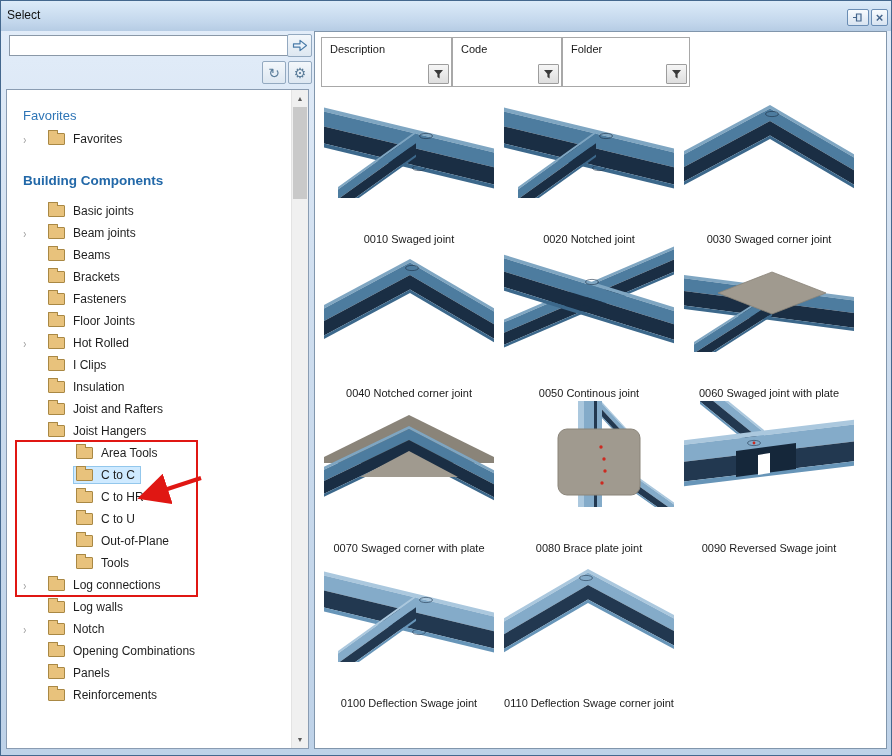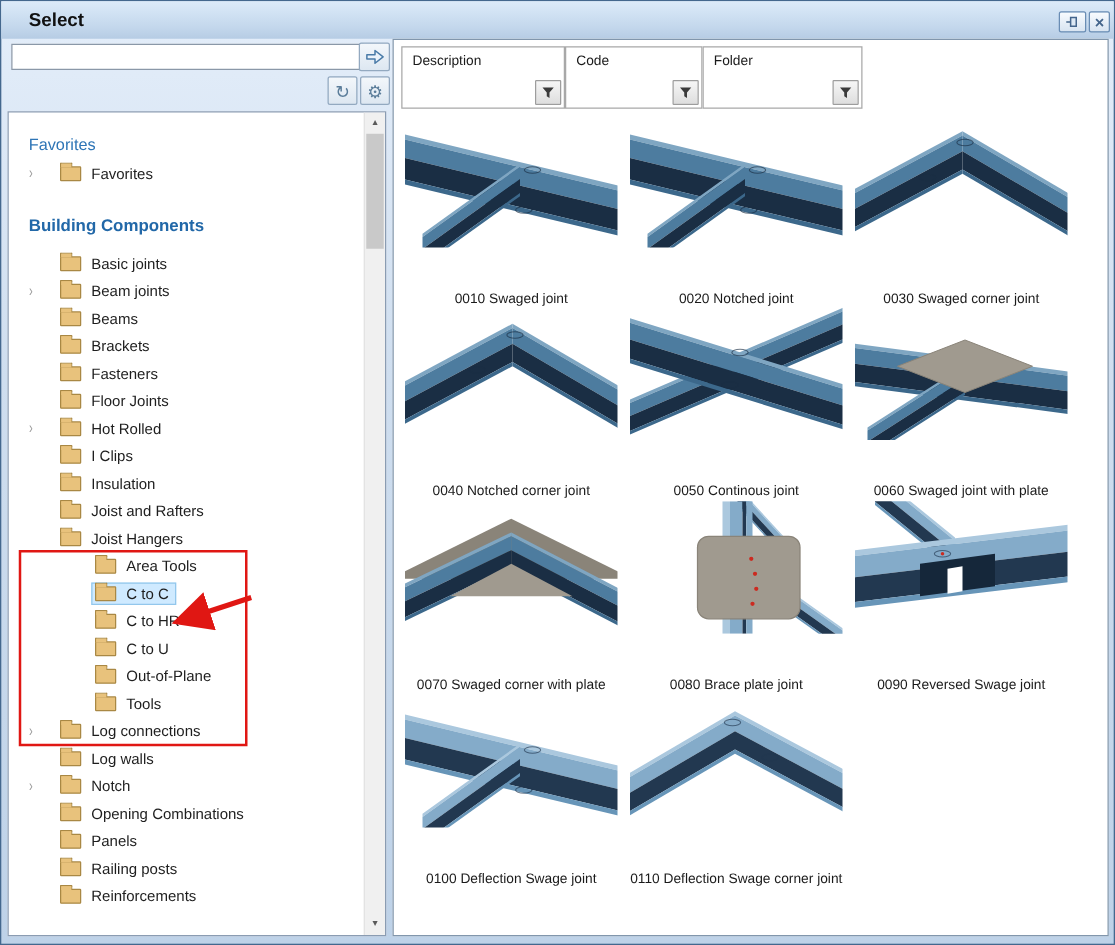--- a/index.html
+++ b/index.html
@@ -9,21 +9,21 @@
     background:#9eb6d2;
   }
   .window{
     position:absolute;left:0;top:0;width:890px;height:754px;
     border:1px solid #44688e;
     background:linear-gradient(180deg,#e4eefa 0%,#cfdeef 40%,#bed2e8 100%);
   }
   
   .titlebar{position:absolute;left:0;top:0;width:100%;height:30px;
     background:linear-gradient(180deg,#dcebf9 0%,#c3d7ec 70%,#b6cce4 100%);}
-  .title{position:absolute;left:22px;top:7px;font-size:15px;color:#111;font-weight:bold;}
+  .title{position:absolute;left:6px;top:7px;font-size:12px;color:#111;}
   .winbtns{position:absolute;right:3px;top:8px;display:flex;gap:2px;}
   .winbtn{height:17px;display:flex;align-items:center;justify-content:center;
     background:linear-gradient(180deg,#f8fbfe,#d8e4f1);
     border:1px solid #6a8db4;border-radius:2px;color:#44658c;cursor:pointer;box-sizing:border-box;}
   .winbtn.pin{width:22px;}
   .winbtn.close{width:17px;font-size:13px;font-weight:700;line-height:1;}
   
   .search-input{position:absolute;left:8px;top:34px;width:272px;height:19px;
     border:1px solid #8a98a8;background:#fff;font-size:12px;padding:0 4px;outline:none;}
   .sq-btn{position:absolute;display:flex;align-items:center;justify-content:center;
@@ -283,27 +283,20 @@
           <div class="chev"></div>
           <div class="node">
             <span class="folder"></span>
             <span class="node-label">Panels</span>
           </div>
         </div>
         <div class="tree-row lvl1">
           <div class="chev"></div>
           <div class="node">
             <span class="folder"></span>
-            <span class="node-label">Railing posts</span>
-          </div>
-        </div>
-        <div class="tree-row lvl1">
-          <div class="chev"></div>
-          <div class="node">
-            <span class="folder"></span>
             <span class="node-label">Reinforcements</span>
           </div>
         </div>
       </div>
 
     <div class="anno-box"></div>
     <svg class="anno-arrow" width="84" height="44">
       <defs>
         <marker id="ah" markerWidth="8" markerHeight="8" refX="6.5" refY="4" orient="auto">
           <path d="M0,0 L8,4 L0,8 Z" fill="#e01713"></path>

